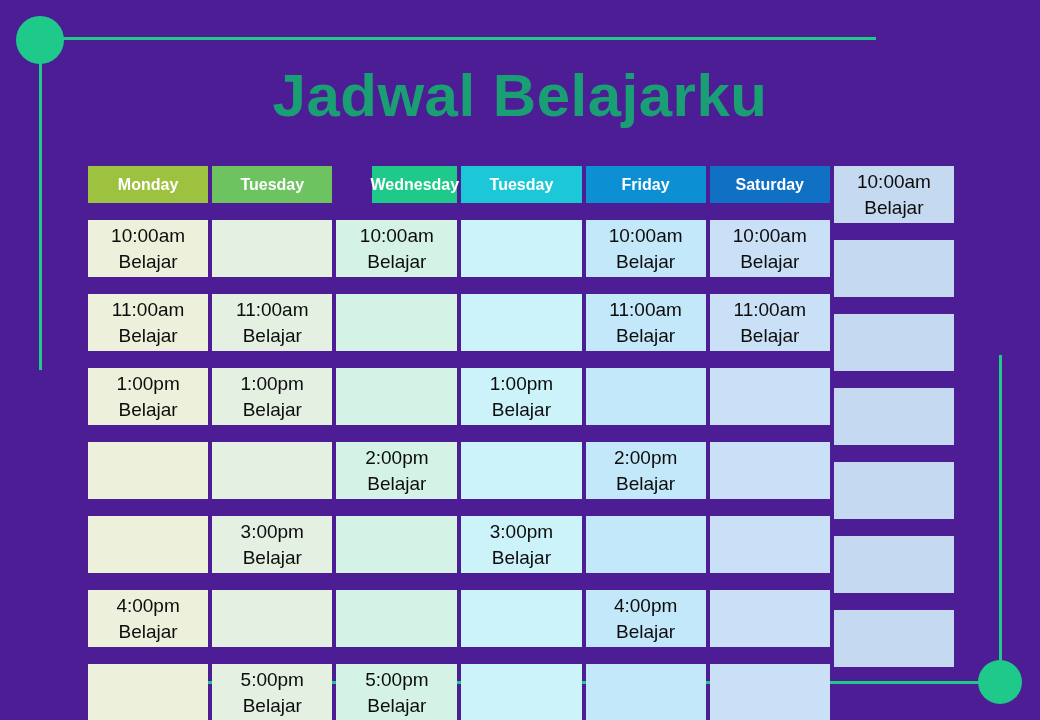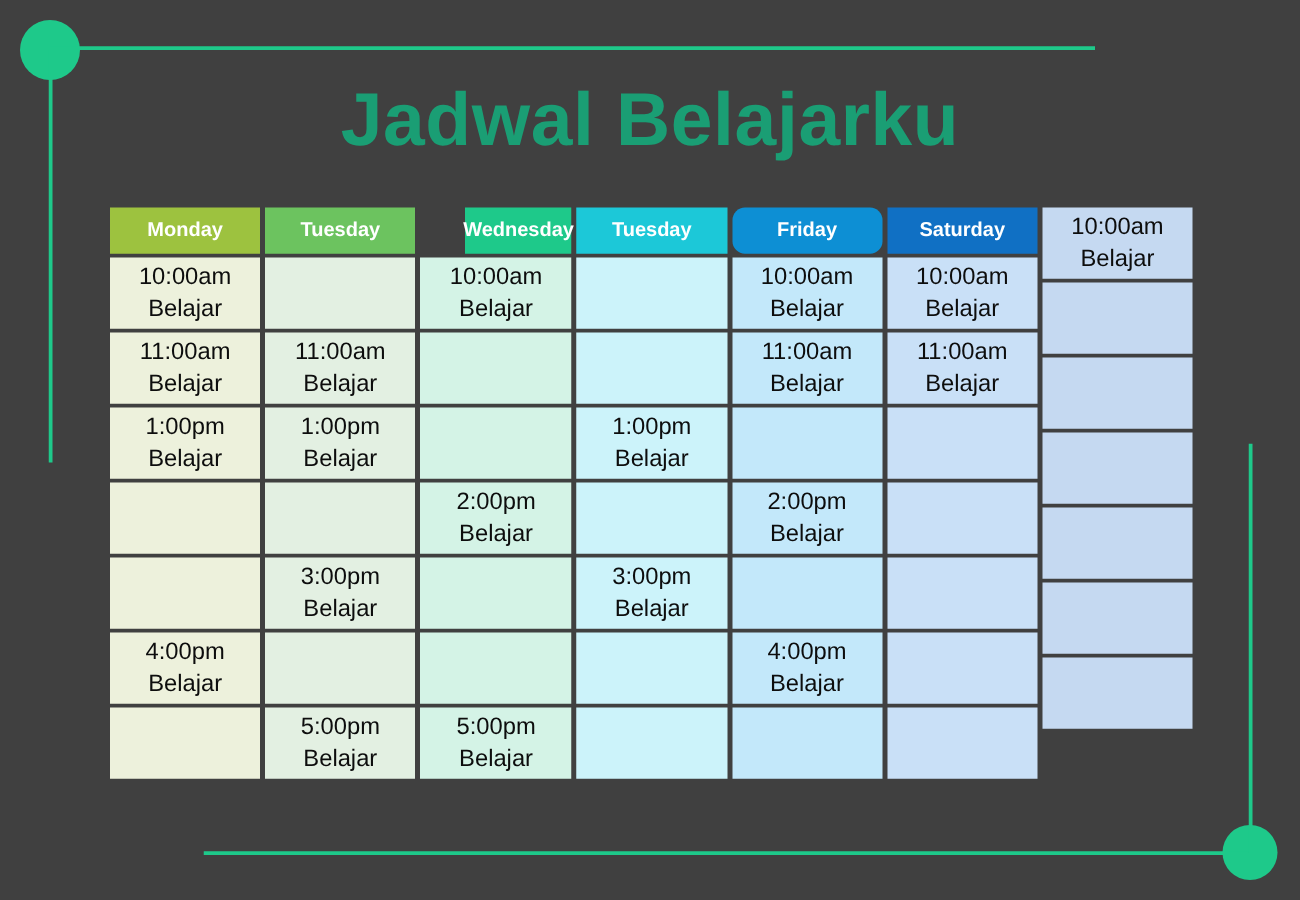--- a/index.html
+++ b/index.html
@@ -10,21 +10,21 @@
     width: 1040px;
     height: 720px;
     background: #ffffff;
     font-family: "Liberation Sans", sans-serif;
     overflow: hidden;
   }
   .canvas {
     position: relative;
     width: 1040px;
     height: 720px;
-    background: #404040;
+    background: #4c1d95;
   }
 
   
   .deco-circle {
     position: absolute;
     border-radius: 50%;
   }
   #circle-tl {
     left: 16px;
     top: 16px;
@@ -85,21 +85,21 @@
     left: 88px;
     top: 166px;
     width: 866px;
     display: flex;
     gap: 4px;
   }
   .day-column {
     width: 121px;
     display: flex;
     flex-direction: column;
-    gap: 3px;
+    gap: 17px;
   }
   .day-header {
     height: 37px;
     display: flex;
     align-items: center;
     justify-content: center;
     color: #ffffff;
     font-size: 16px;
     font-weight: bold;
     white-space: nowrap;
@@ -207,21 +207,21 @@
         </div>
         <div class="slot empty" style="background: rgb(204, 243, 250); color: rgb(13, 13, 13);"></div>
         <div class="slot" style="background: rgb(204, 243, 250); color: rgb(13, 13, 13);">
           <div class="slot-time">3:00pm</div>
           <div class="slot-activity">Belajar</div>
         </div>
         <div class="slot empty" style="background: rgb(204, 243, 250); color: rgb(13, 13, 13);"></div>
         <div class="slot empty" style="background: rgb(204, 243, 250); color: rgb(13, 13, 13);"></div>
       </div>
       <div class="day-column">
-        <div class="day-header" style="background: rgb(13, 143, 212); border-radius: 10px;">Friday</div>
+        <div class="day-header" style="background: rgb(13, 143, 212);">Friday</div>
         <div class="slot" style="background: rgb(195, 232, 250); color: rgb(13, 13, 13);">
           <div class="slot-time">10:00am</div>
           <div class="slot-activity">Belajar</div>
         </div>
         <div class="slot" style="background: rgb(195, 232, 250); color: rgb(13, 13, 13);">
           <div class="slot-time">11:00am</div>
           <div class="slot-activity">Belajar</div>
         </div>
         <div class="slot empty" style="background: rgb(195, 232, 250); color: rgb(13, 13, 13);"></div>
         <div class="slot" style="background: rgb(195, 232, 250); color: rgb(13, 13, 13);">

